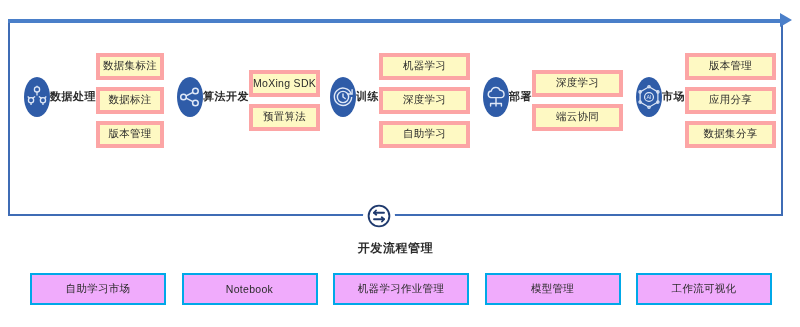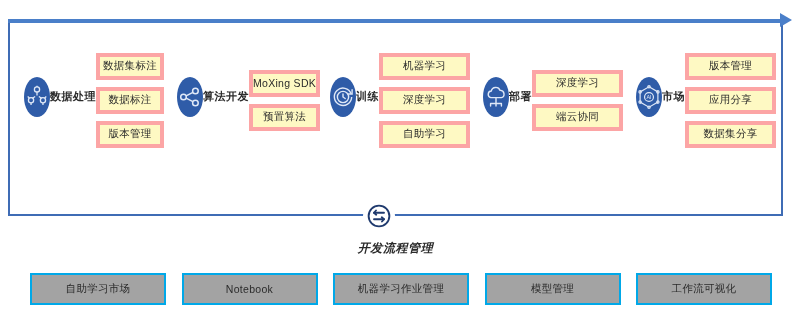--- a/index.html
+++ b/index.html
@@ -96,33 +96,32 @@
   
   .bottom-title {
     position: absolute;
     left: 0; top: 240px;
     width: 791px;
     text-align: center;
     font-size: 12px;
     font-weight: bold;
     color: #2b2b2b;
     letter-spacing: .6px;
-    font-style: italic;
   }
   .bottom-row {
     position: absolute;
     left: 30px; top: 273px;
     width: 742px;
     display: flex;
     justify-content: space-between;
   }
   .bottom-box {
     width: 136px; height: 32px;
     border: 2px solid #00a8e8;
-    background: #a3a3a3;
+    background: #f0abfc;
     display: flex; align-items: center; justify-content: center;
     font-size: 10.5px;
     color: #2b2b2b;
     letter-spacing: .3px;
     white-space: nowrap;
   }
 </style>
 </head>
 <body>
 

